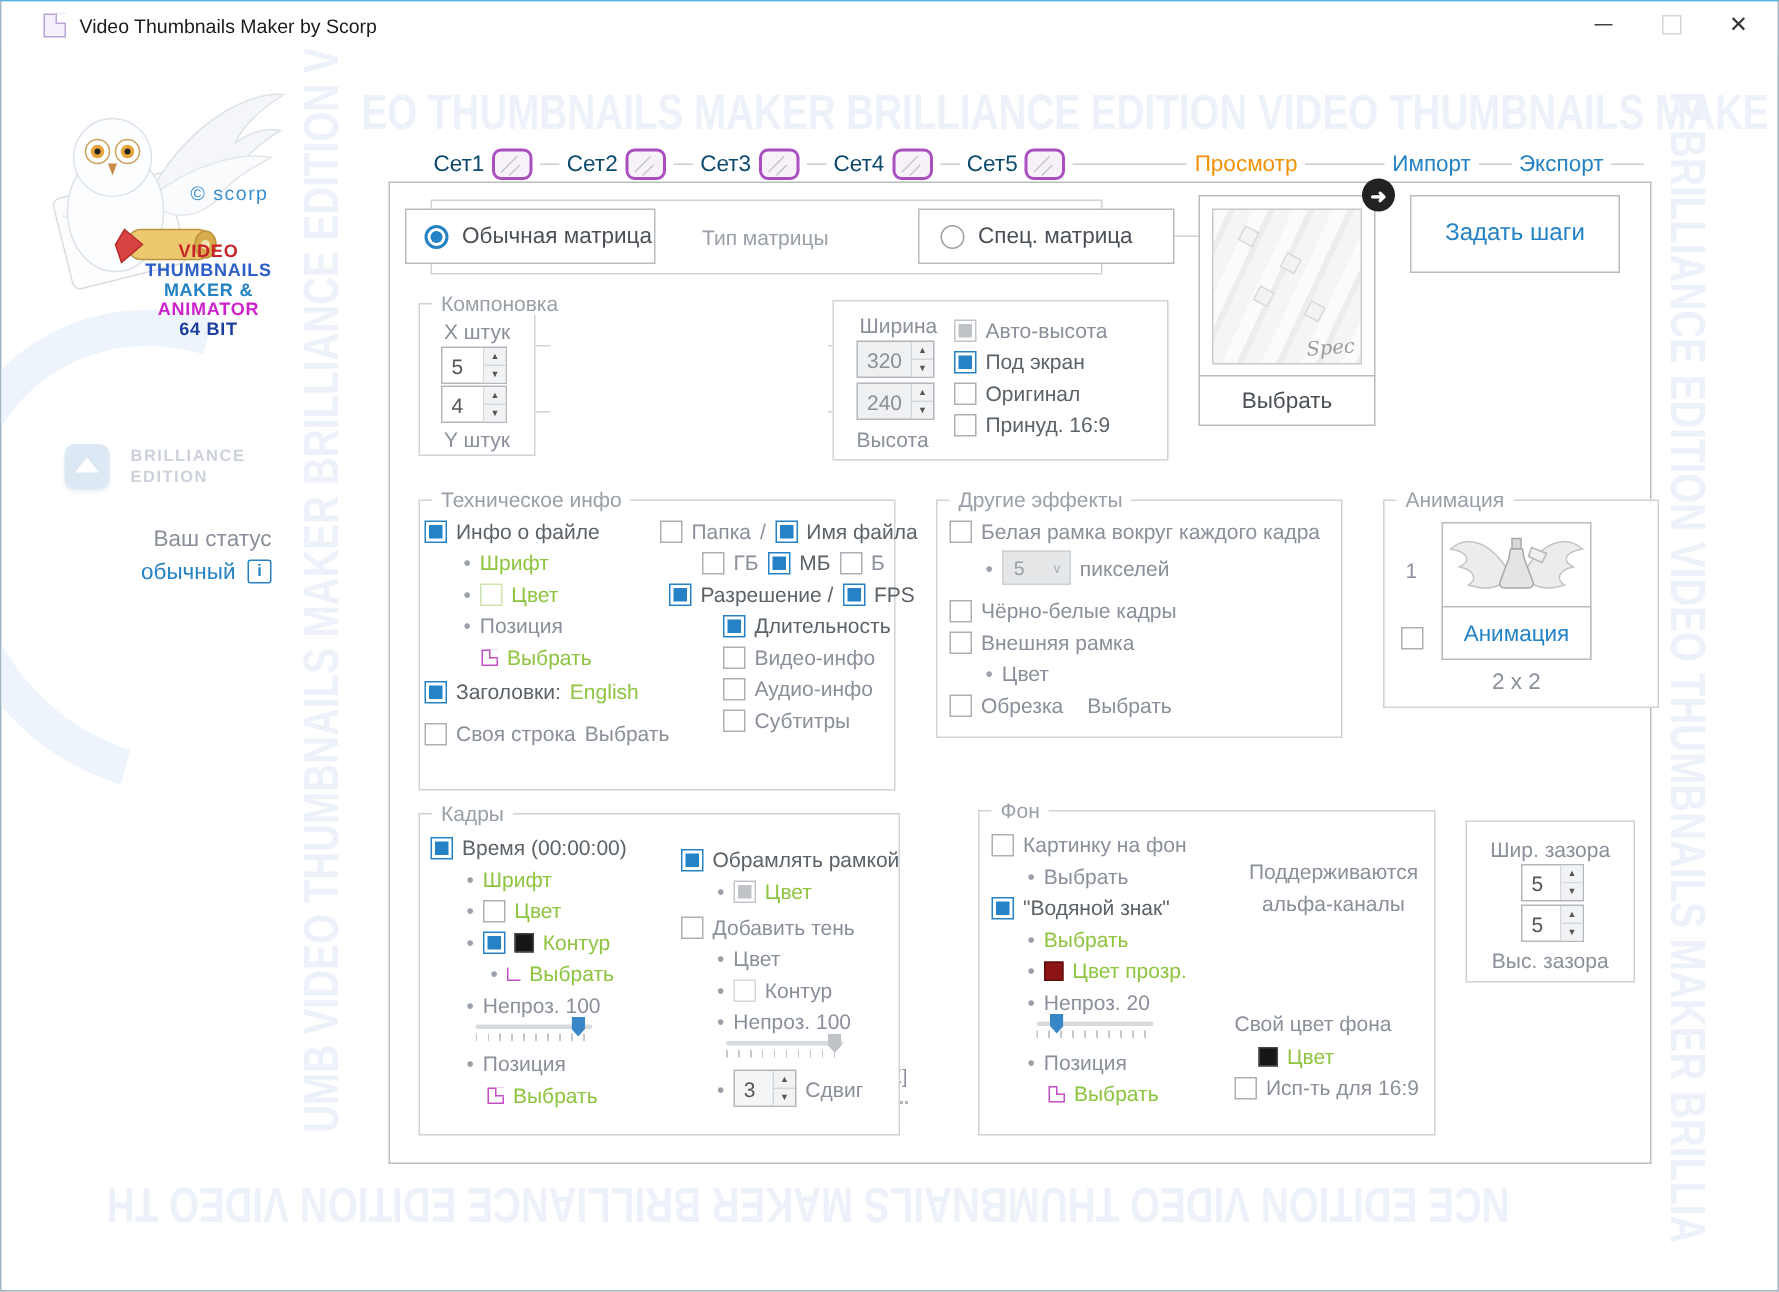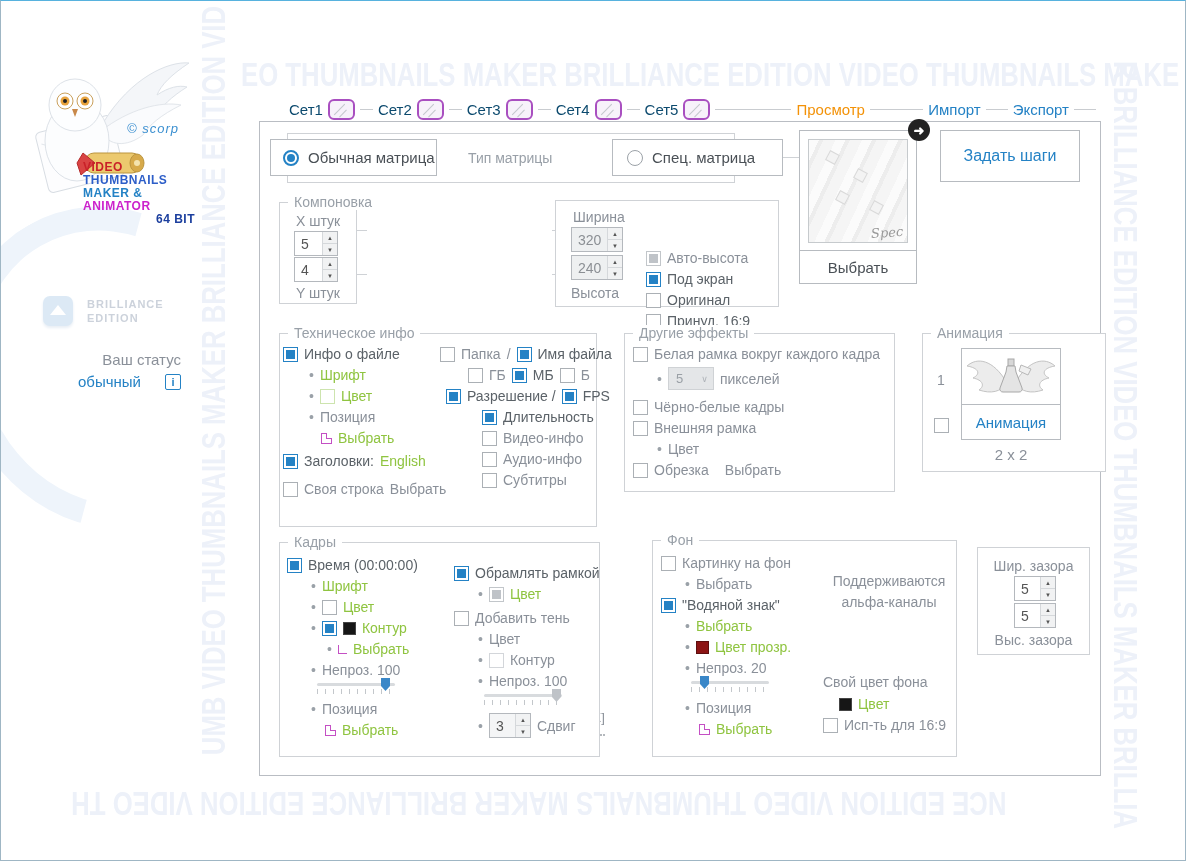--- a/index.html
+++ b/index.html
@@ -21,35 +21,35 @@
   .title-icon::after { content:""; position:absolute; right:-1px; top:-1px; width:6px; height:6px; background:#fff;
                        border-left:1px solid #b9a6d6; border-bottom:1px solid #b9a6d6; }
   .title-text { position:absolute; left:52px; top:9px; font-size:13px; color:#1b1b1b; }
   .winbtn { position:absolute; top:0; width:34px; height:30px; display:flex; align-items:center; justify-content:center; }
   .wb-min   { left:1051px; } .wb-min::after { content:""; width:12px; height:1px; background:#444; }
   .wb-max   { left:1096px; } .wb-max::after { content:""; width:11px; height:11px; border:1px solid #d3d6da; }
   .wb-close { left:1141px; font-size:15px; color:#333; }
 
   
   .sidebar { position:absolute; left:0; top:32px; width:256px; height:829px; z-index:2; }
-  .copyright { position:absolute; left:126px; top:88px; font-size:13px; color:#3a8fd0; letter-spacing:1px;font-style:italic; }
+  .copyright { position:absolute; left:126px; top:88px; font-size:13px; color:#3a8fd0; letter-spacing:1px; }
   .brand { position:absolute; left:82px; top:128px; font-size:12px; font-weight:bold; letter-spacing:.5px; width:112px; }
-  .brand div { line-height:13px; }
+  .brand div { line-height:13px;text-align:center; }
   .b-video{color:#c92128;} .b-thumb{color:#2d5ec8;} .b-maker{color:#2482c5;} .b-anim{color:#cc22cc;}
   .b-bit{color:#1c3f9e; text-align:right;}
   .side-links { position:absolute; left:58px; top:202px; width:116px; text-align:right; }
   .side-link { color:#2482c5; font-size:16px; margin-bottom:6px; cursor:pointer; }
   .edition { position:absolute; left:42px; top:263px; display:flex; align-items:center; gap:14px; }
   .ed-icon { width:30px; height:30px; border-radius:7px; background:#dce9f5; position:relative; box-shadow:0 2px 3px #e8eef5; }
   .ed-icon::after { content:""; position:absolute; left:7px; top:9px; border-left:8px solid transparent;
                     border-right:8px solid transparent; border-bottom:10px solid #fff; }
   .ed-text { font-size:11px; font-weight:bold; color:#ccd2db; letter-spacing:1px; line-height:14px; }
   .status { position:absolute; left:40px; top:318px; width:140px; text-align:right; }
   .status-label { color:#8a9099; font-size:15px; margin-bottom:5px; }
-  .status-row { display:flex; justify-content:flex-end; align-items:flex-end; gap:24px; }
+  .status-row { display:flex; justify-content:flex-end; align-items:flex-start; gap:8px; }
   .status-value { color:#2482c5; font-size:15px; }
   .ic-info { width:16px; height:16px; border:1px solid #2482c5; border-radius:2px; color:#2482c5; font-size:11px;
              font-weight:bold; display:inline-flex; align-items:center; justify-content:center; }
   .swoosh { position:absolute; left:-40px; top:170px; width:300px; height:330px; border-radius:50%;
             border:24px solid #eef4fb; border-color:#eef4fb transparent transparent #eef4fb; transform:rotate(-30deg); z-index:-1; }
 
   
   .tabsrow { position:absolute; left:288px; top:96px; width:812px; height:24px; display:flex; align-items:center; z-index:4; }
   .tab-set { color:#0c4a6e; font-size:15px; cursor:pointer; }
   .seticon { width:27px; height:21px; border:2px solid #a94fc0; border-radius:6px; background:#f7f2fa;
@@ -140,20 +140,27 @@
 </head>
 <body>
 
 <div class="screen">
 
   <div class="wm wm-top">EO THUMBNAILS MAKER  BRILLIANCE EDITION  VIDEO THUMBNAILS MAKE</div>
   <div class="wm wm-bottom">NCE EDITION  VIDEO THUMBNAILS MAKER  BRILLIANCE EDITION  VIDEO TH</div>
   <div class="wm wm-left">UMB  VIDEO THUMBNAILS MAKER  BRILLIANCE EDITION  VID</div>
   <div class="wm wm-right">R BRILLIANCE EDITION  VIDEO THUMBNAILS MAKER  BRILLIA</div>
 
+  <div class="titlebar">
+    <span class="title-icon"></span>
+    <span class="title-text">Video Thumbnails Maker by Scorp</span>
+    <span class="winbtn wb-min"></span>
+    <span class="winbtn wb-max"></span>
+    <span class="winbtn wb-close">✕</span>
+  </div>
 
   <div class="sidebar">
     <div class="swoosh"></div>
 
     <svg style="position:absolute;left:10px;top:24px;" width="190" height="140" viewBox="0 0 190 140">
       <rect x="30" y="66" width="78" height="62" rx="5" fill="#fdfdfe" stroke="#d8dde3" transform="rotate(-14 69 97)"></rect>
       <path d="M34,78 L72,100 L106,70" fill="none" stroke="#e3e7ec" transform="rotate(-14 69 97)"></path>
       <path d="M92,66 C120,20 158,4 178,6 C160,18 150,28 146,38 C158,30 168,28 176,30 C160,40 150,50 146,58 C134,74 110,82 92,66 Z" fill="#f4f6f9" stroke="#dde2e8"></path>
       <path d="M90,74 C118,52 150,44 170,48 C150,58 138,68 132,78 C116,90 98,90 90,74 Z" fill="#fafbfd" stroke="#e2e6eb"></path>
       <ellipse cx="66" cy="84" rx="32" ry="40" fill="#fcfdfe" stroke="#dde2e8"></ellipse>
@@ -265,21 +272,21 @@
           </span>
       </div>
       <div class="spin dis" style="position:absolute;left:15px;top:54px;width:52px;">
         <span class="val">240</span>
         <span class="arr">
             <span>▲</span>
             <span>▼</span>
           </span>
       </div>
       <div style="position:absolute;left:15px;top:84px;color:#8a9099;font-size:14px;">Высота</div>
-      <div style="position:absolute;left:90px;top:11px;margin-top:38px;">
+      <div style="position:absolute;left:80px;top:11px;">
         <div class="r">
           <span class="cb gfill"></span>
           <span class="gray">Авто-высота</span>
         </div>
         <div class="r" style="margin-top:3px;">
           <span class="cb on"></span>
           <span>Под экран</span>
         </div>
         <div class="r" style="margin-top:3px;">
           <span class="cb"></span>

